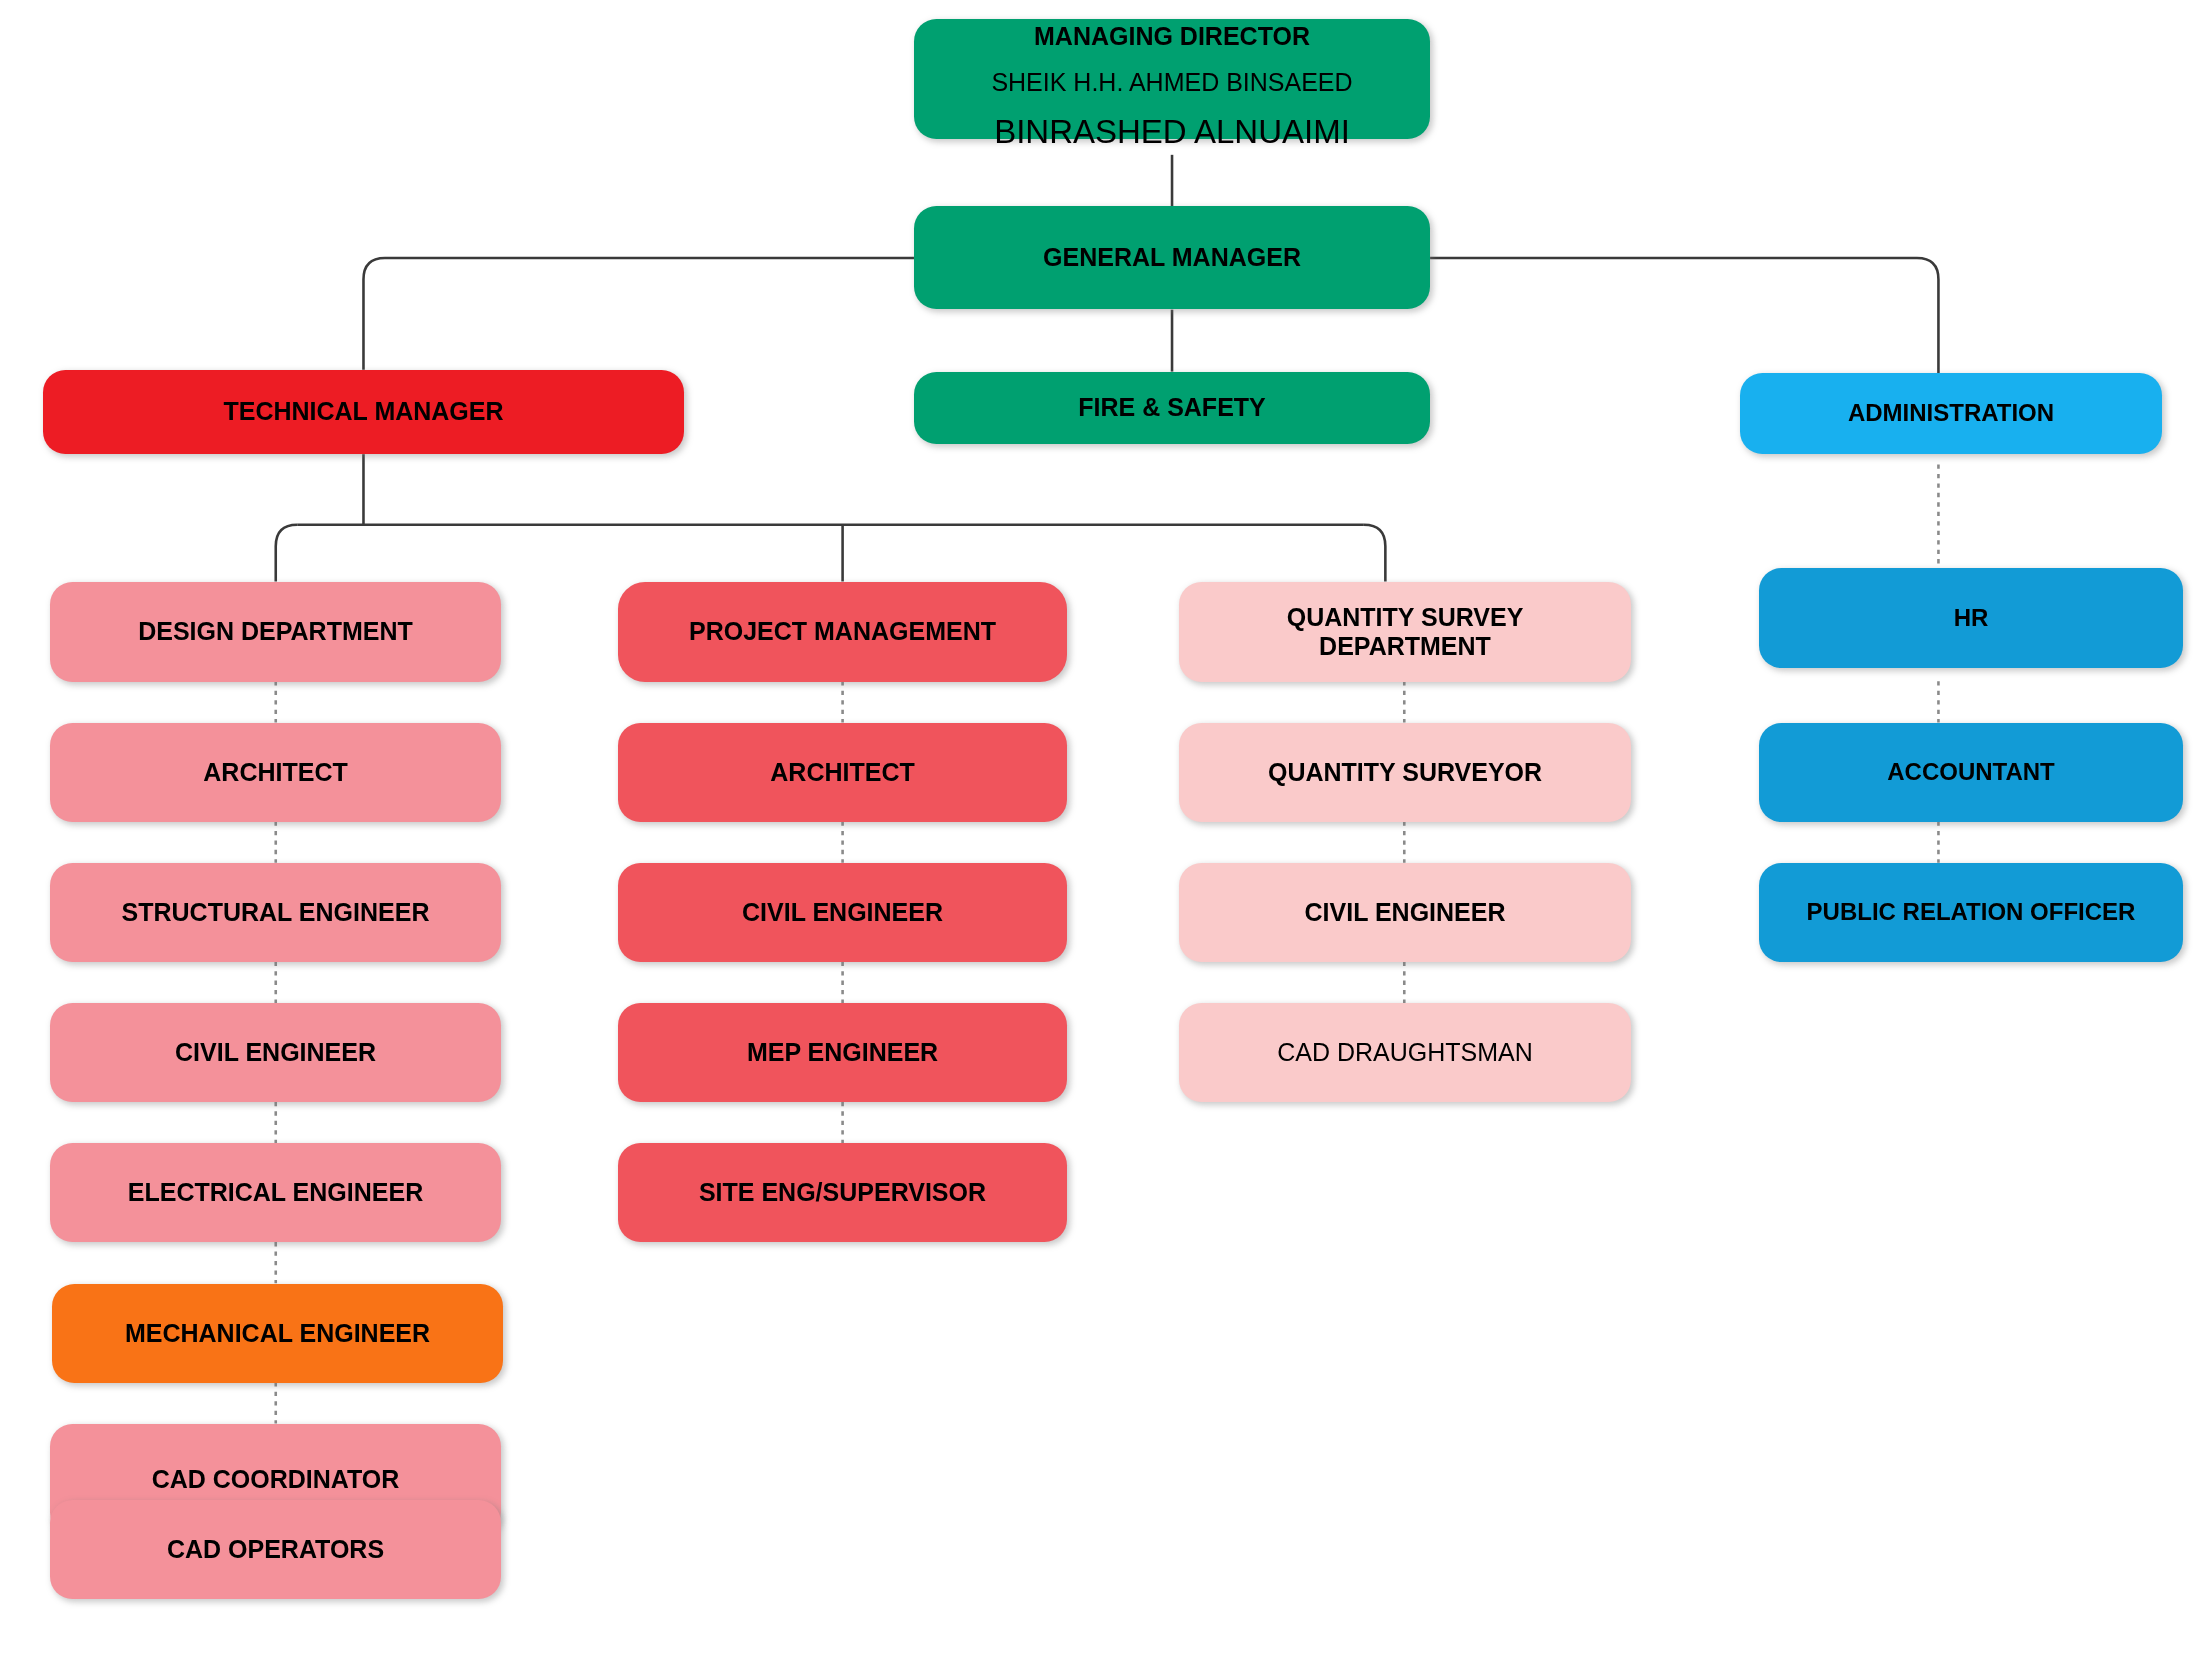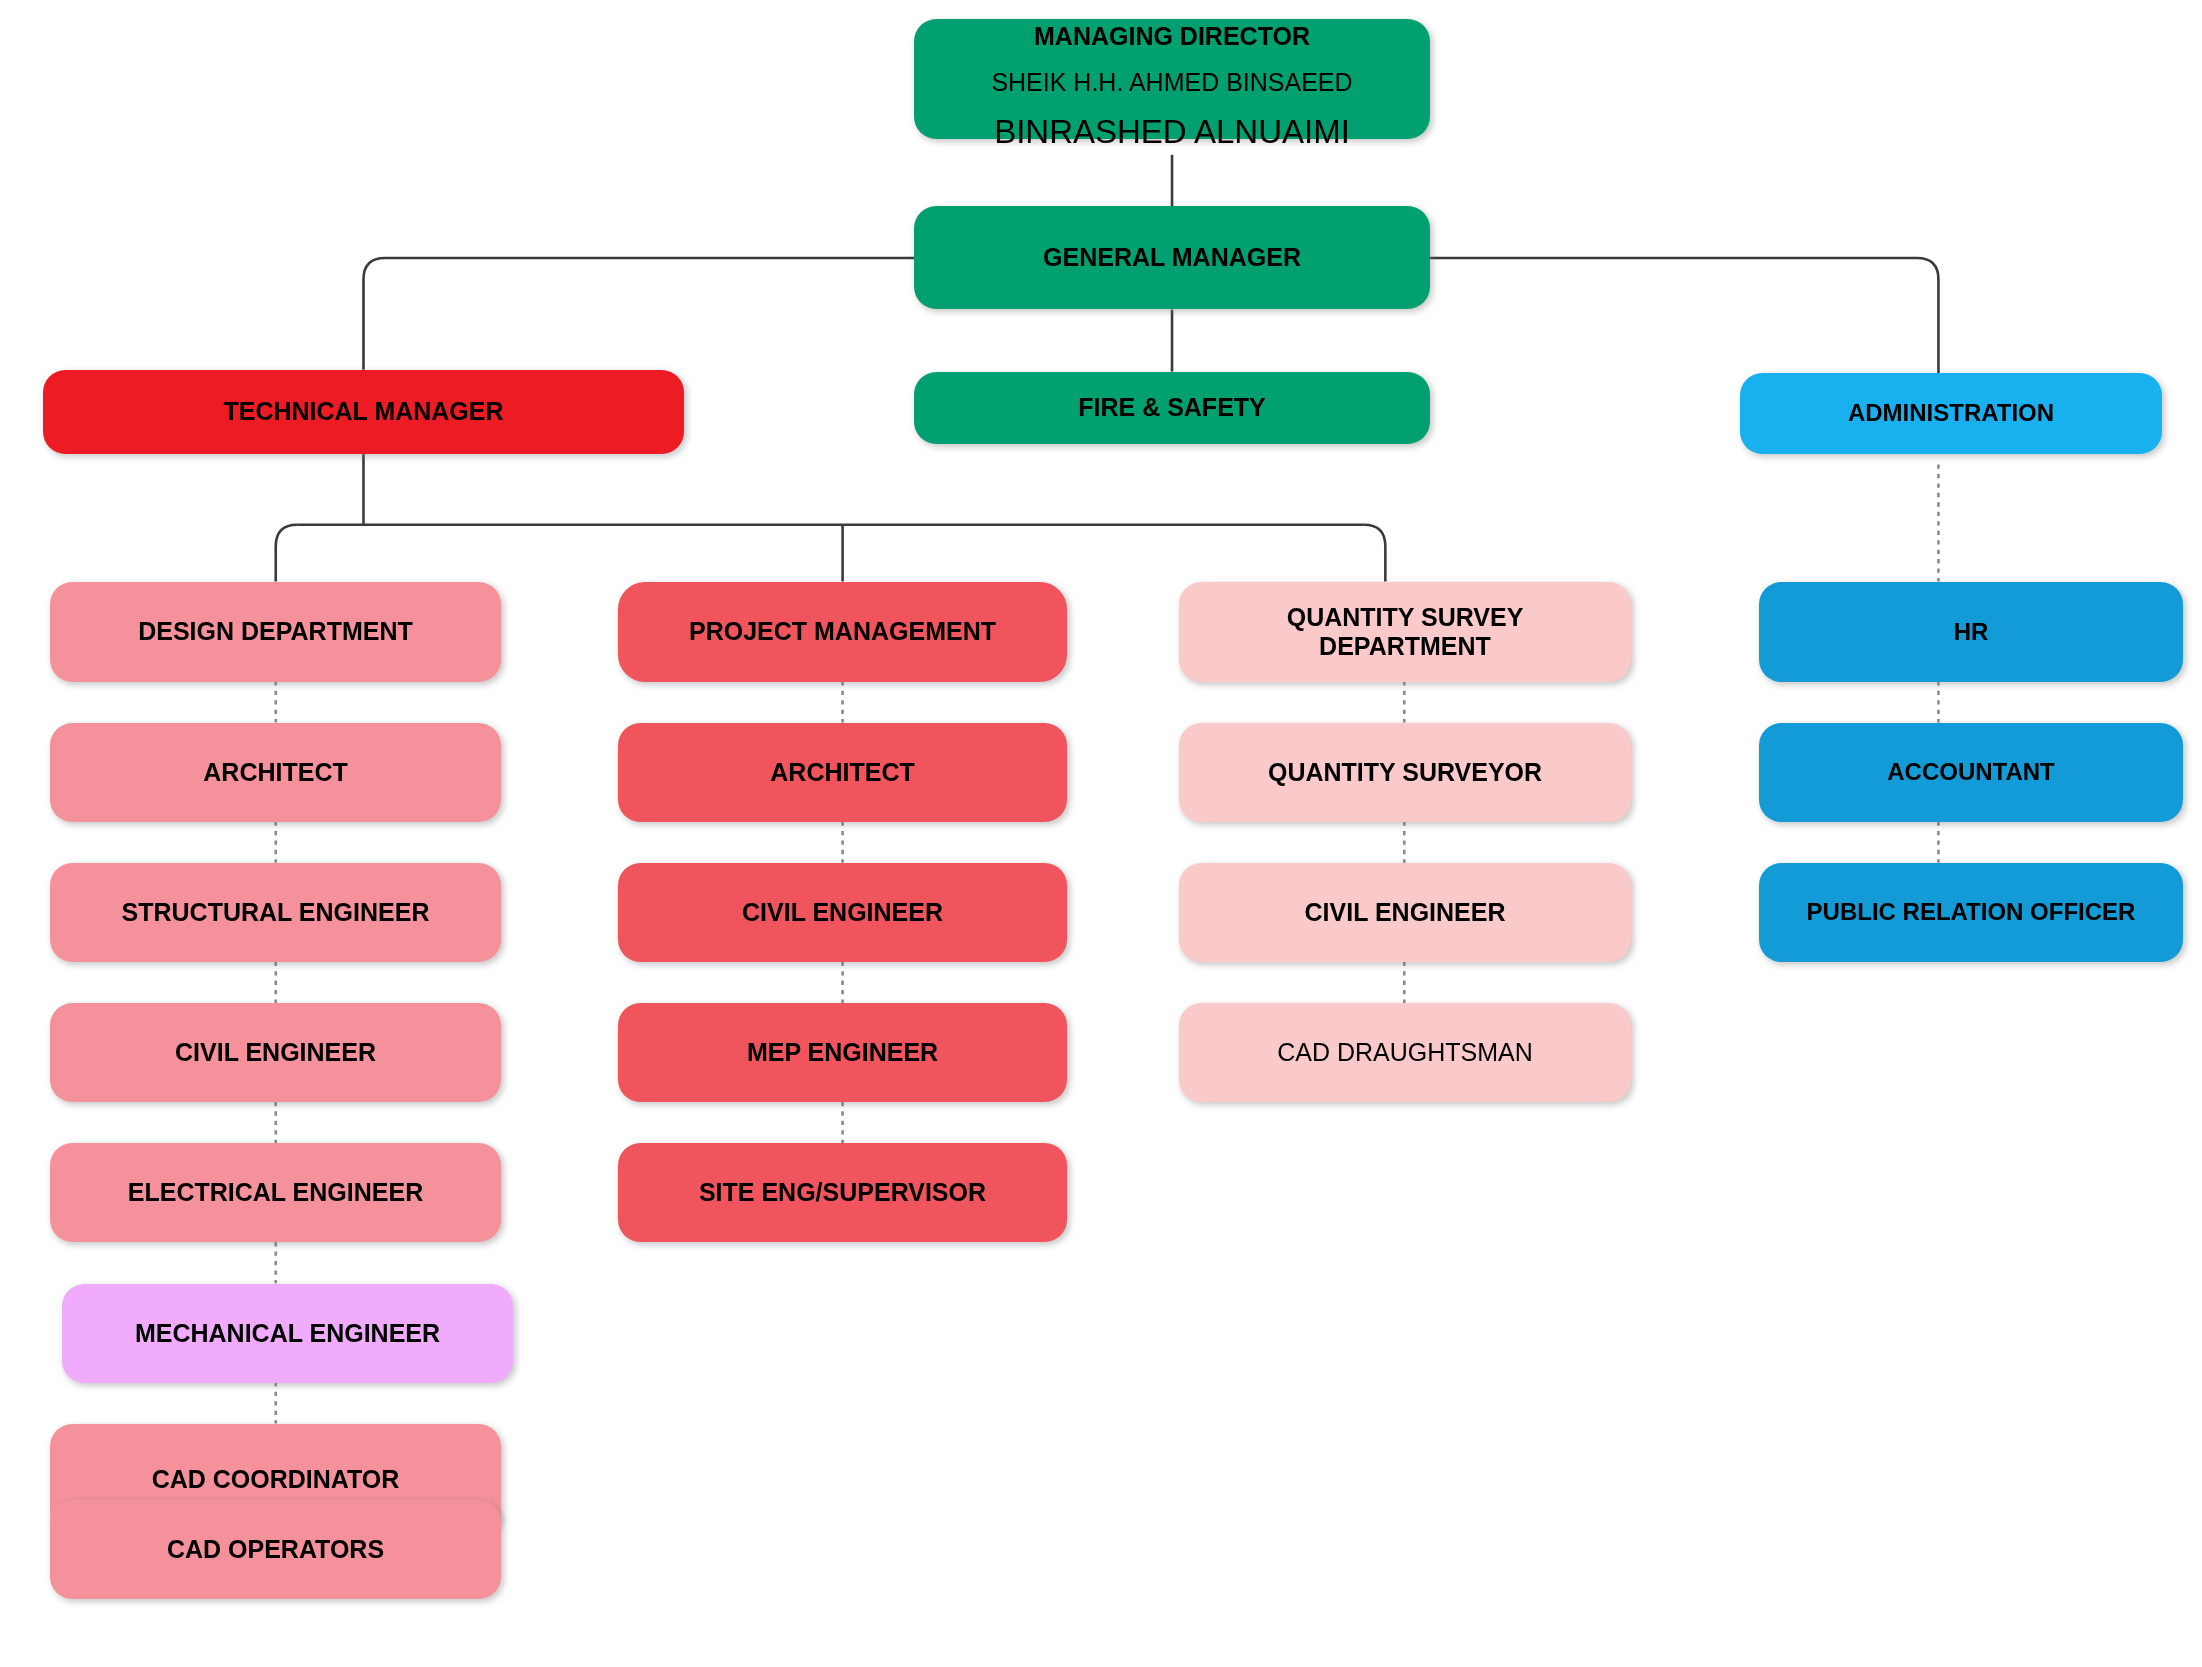--- a/index.html
+++ b/index.html
@@ -133,21 +133,21 @@
   </div>
   <div class="node" style="left:50px; top:863px; width:451px; height:99px; background:#F4919A;">
     <span class="node-label bold" style="font-size:25px;">STRUCTURAL ENGINEER</span>
   </div>
   <div class="node" style="left:50px; top:1003px; width:451px; height:99px; background:#F4919A;">
     <span class="node-label bold" style="font-size:25px;">CIVIL  ENGINEER</span>
   </div>
   <div class="node" style="left:50px; top:1143px; width:451px; height:99px; background:#F4919A;">
     <span class="node-label bold" style="font-size:25px;">ELECTRICAL  ENGINEER</span>
   </div>
-  <div class="node" style="left:62px; top:1284px; width:451px; height:99px; background:#f0abfc;">
+  <div class="node" style="left:52px; top:1284px; width:451px; height:99px; background:#f97316;">
     <span class="node-label bold" style="font-size:25px;">MECHANICAL  ENGINEER</span>
   </div>
   <div class="node" style="left:50px; top:1424px; width:451px; height:111px; background:#F4919A;">
     <span class="node-label bold" style="font-size:25px;">CAD COORDINATOR</span>
   </div>
   <div class="node" style="left:50px; top:1500px; width:451px; height:99px; background:#F4919A;">
     <span class="node-label bold" style="font-size:25px;">CAD OPERATORS</span>
   </div>
 
   <div class="node" style="left:618px; top:582px; width:449px; height:100px; background:#F0545C;border-radius:27px;">
@@ -173,21 +173,21 @@
   <div class="node" style="left:1179px; top:723px; width:452px; height:99px; background:#FACACA;">
     <span class="node-label bold" style="font-size:25px;">QUANTITY  SURVEYOR</span>
   </div>
   <div class="node" style="left:1179px; top:863px; width:452px; height:99px; background:#FACACA;">
     <span class="node-label bold" style="font-size:25px;">CIVIL  ENGINEER</span>
   </div>
   <div class="node" style="left:1179px; top:1003px; width:452px; height:99px; background:#FACACA;">
     <span class="node-label plain" style="font-size:25px;">CAD DRAUGHTSMAN</span>
   </div>
 
-  <div class="node" style="left:1759px; top:582px; width:424px; height:100px; background:#129BD6;justify-content:flex-end;">
+  <div class="node" style="left:1759px; top:568px; width:424px; height:100px; background:#129BD6;justify-content:flex-end;">
     <span class="node-label bold" style="font-size:24px;">HR</span>
   </div>
   <div class="node" style="left:1759px; top:723px; width:424px; height:99px; background:#129BD6;">
     <span class="node-label bold" style="font-size:24px;">ACCOUNTANT</span>
   </div>
   <div class="node" style="left:1759px; top:863px; width:424px; height:99px; background:#129BD6;">
     <span class="node-label bold" style="font-size:24px;">PUBLIC RELATION OFFICER</span>
   </div>
 
 </div>

